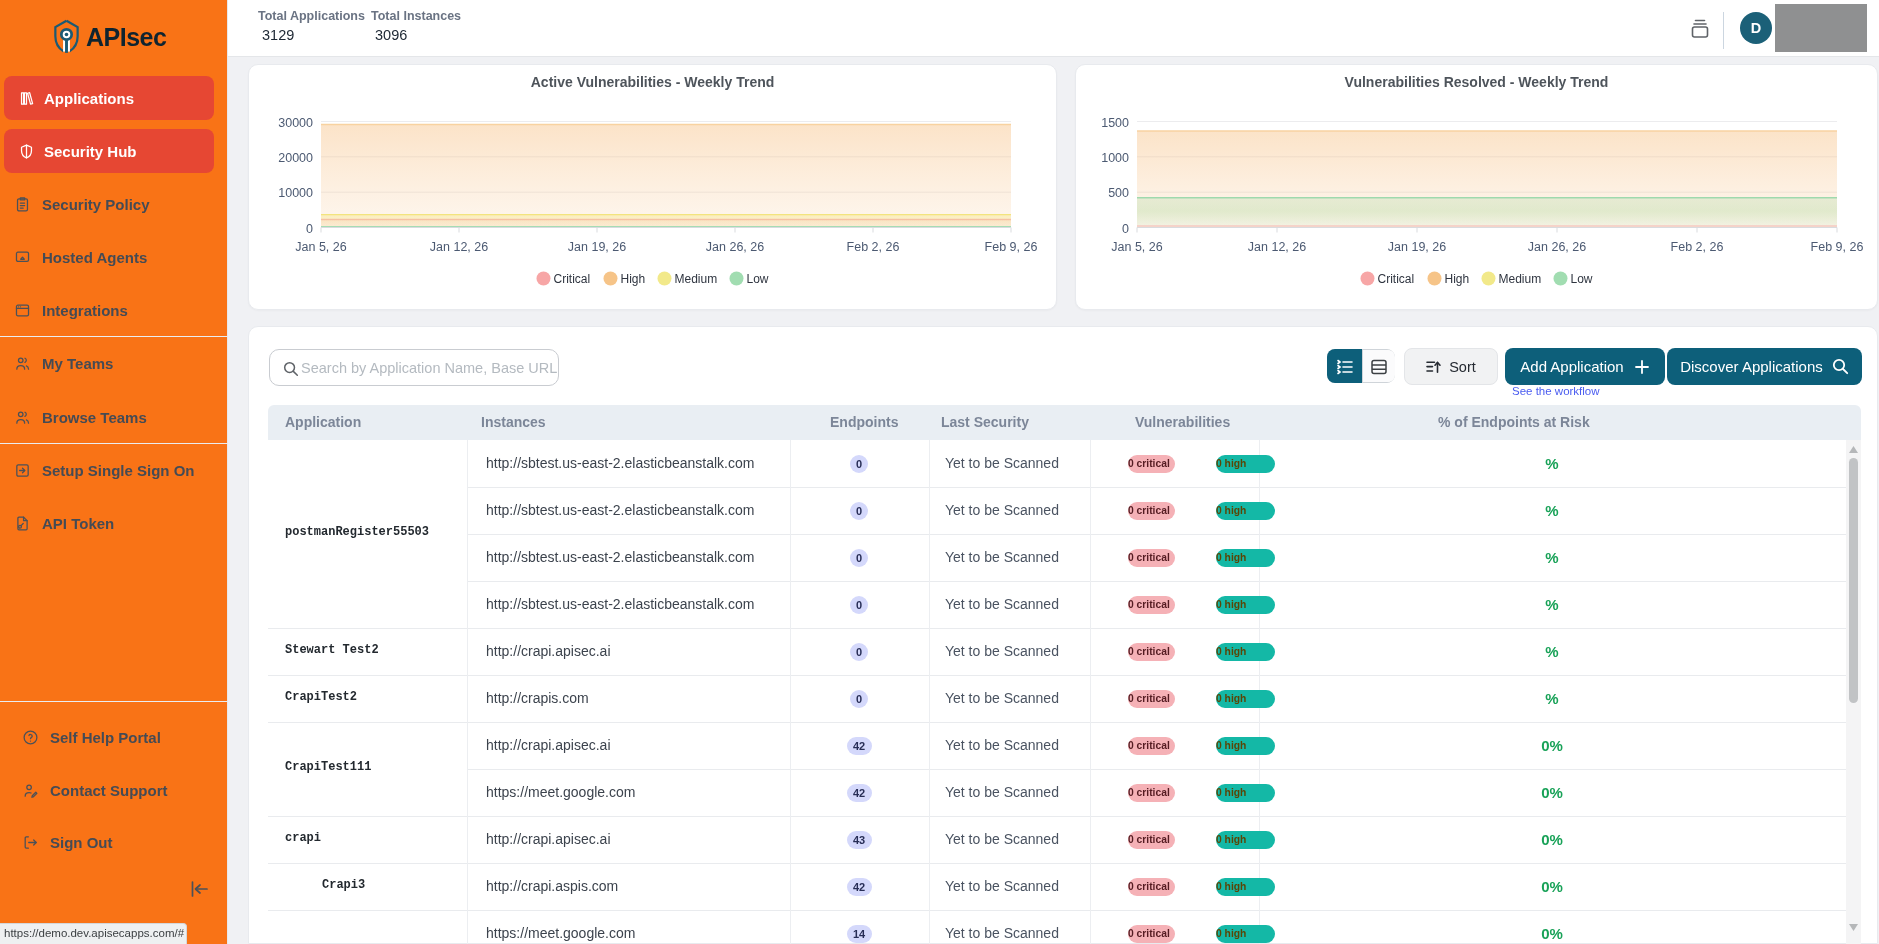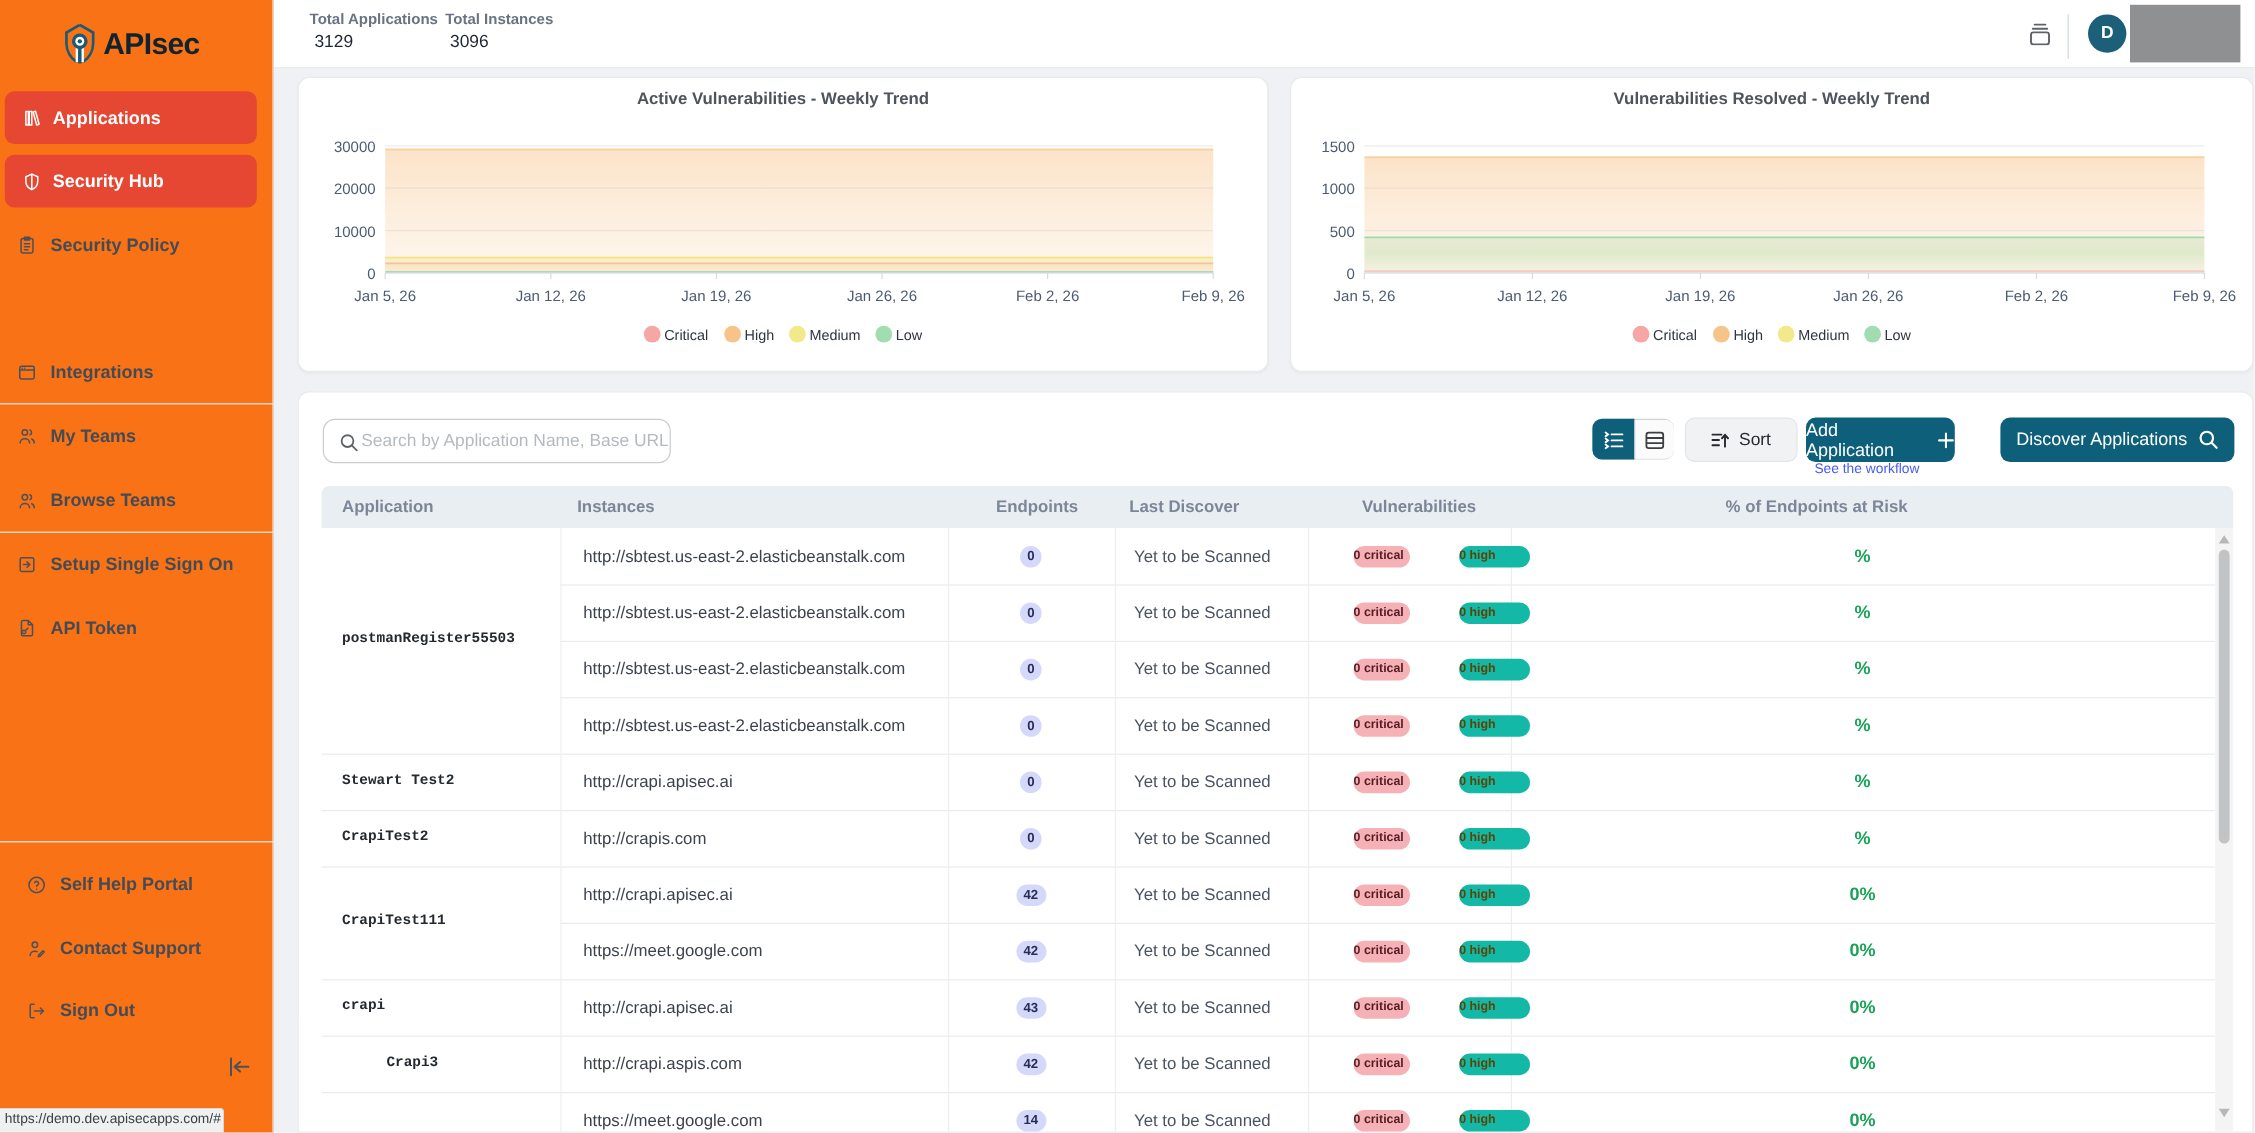--- a/index.html
+++ b/index.html
@@ -27,21 +27,21 @@
 #card2 { left:1075px; width:803px; }
 .ctitle { position:absolute; top:9px; width:100%; text-align:center; font-size:14px; font-weight:bold; color:#4e545b; }
 #panel { left:248px; top:326px; width:1630px; height:618px; background:#fff; border:1px solid #e8eaee; border-radius:10px 10px 0 0; }
 #searchbox { left:269px; top:349px; width:290px; height:37px; background:#fff; border:1px solid #c9ccd1; border-radius:10px; z-index:6; }
 #searchph { position:absolute; left:31px; top:10px; font-size:14.5px; color:#b4bac0; white-space:nowrap; }
 #toggle { left:1327px; top:349px; width:68px; height:34px; border:1px solid #cfd4d9; border-radius:8px; background:#fff; z-index:6; }
 #toggle .half1 { position:absolute; left:-1px; top:-1px; width:35px; height:34px; background:#0d5f7a; border-radius:8px 0 0 8px; }
 #toggle .half2 { position:absolute; left:34px; top:0; width:33px; height:32px; background:#fbfbfc; border-left:1px solid #cfd4d9; border-radius:0 7px 7px 0; }
 #sortbtn { left:1404px; top:348px; width:94px; height:37px; background:#f1f2f3; border:1px solid #e3e5e8; border-radius:8px; display:flex; align-items:center; justify-content:center; z-index:6; color:#252a31; font-size:14.5px; }
 .tealbtn { position:absolute; top:348px; height:37px; background:#0d5f7a; border-radius:8px; color:#fff; display:flex; align-items:center; justify-content:center; font-size:15px; z-index:6; }
-#addbtn { left:1505px; width:124px; }
+#addbtn { left:1505px; width:160px; }
 #discbtn { left:1667px; width:195px; }
 #workflow { left:1512px; top:385px; font-size:11.5px; color:#4a5cf0; z-index:6; }
 #thead { left:268px; top:405px; width:1593px; height:35px; background:#e9eef3; border-radius:6px 6px 0 0; z-index:6; }
 .th { position:absolute; top:0; height:35px; line-height:35px; font-size:14px; font-weight:bold; color:#7c8698; }
 .vline { position:absolute; top:440px; width:1px; background:#eceef1; z-index:6; }
 .hline { position:absolute; height:1px; background:#e9ebee; z-index:6; }
 .appname { position:absolute; font-size:12px; font-weight:bold; color:#23292f; z-index:7;font-family:Liberation Mono, monospace; }
 .url { position:absolute; left:486px; font-size:14px; color:#3c434d; z-index:7; }
 .scanned { position:absolute; left:945px; font-size:14px; color:#4a5361; z-index:7; }
 .ep { position:absolute; background:#d4d8fb; color:#272d56; font-size:11px; font-weight:bold; border-radius:9px; text-align:center; z-index:7; }
@@ -229,21 +229,21 @@
   <div class="tealbtn" id="discbtn">Discover Applications<svg width="17" height="17" viewBox="0 0 17 17" fill="none" stroke="#fff" stroke-width="1.8" stroke-linecap="round" style="margin-left:9px;">
         <circle cx="7" cy="7" r="5.2"></circle>
         <path d="m11 11 4.2 4.2"></path>
       </svg></div>
   <div class="abs" id="workflow">See the workflow</div>
 
   <div class="abs" id="thead">
     <div class="th" style="left:17px;">Application</div>
     <div class="th" style="left:213px;">Instances</div>
     <div class="th" style="left:562px;">Endpoints</div>
-    <div class="th" style="left:673px;">Last Discover</div>
+    <div class="th" style="left:673px;">Last Security</div>
     <div class="th" style="left:867px;">Vulnerabilities</div>
     <div class="th" style="left:1170px;">% of Endpoints at Risk</div>
   </div>
 
   <div class="hline" style="left:467px;top:487px;width:1379px;"></div>
   <div class="hline" style="left:467px;top:534px;width:1379px;"></div>
   <div class="hline" style="left:467px;top:581px;width:1379px;"></div>
   <div class="hline" style="left:467px;top:769px;width:1379px;"></div>
   <div class="hline" style="left:268px;top:628px;width:1578px;"></div>
   <div class="hline" style="left:268px;top:675px;width:1578px;"></div>
@@ -366,20 +366,27 @@
         <span class="ntext">Security Hub</span>
       </div>
     <div class="navitem" style="top:182px;">
         <svg class="nicon" viewBox="0 0 24 24" fill="none" stroke="currentColor" stroke-width="1.8" stroke-linecap="round" stroke-linejoin="round">
           <rect x="5" y="4" width="14" height="17" rx="2"></rect>
           <path d="M9 2.5h6v3H9z"></path>
           <path d="M9 10h6M9 13.5h6M9 17h4"></path>
         </svg>
         <span class="ntext">Security Policy</span>
       </div>
+    <div class="navitem" style="top:235px;">
+        <svg class="nicon" viewBox="0 0 24 24" fill="none" stroke="currentColor" stroke-width="1.8" stroke-linecap="round" stroke-linejoin="round">
+          <rect x="3.5" y="4.5" width="17" height="13" rx="2"></rect>
+          <path d="m9.5 14.5 2.5-3 2.5 3z"></path>
+        </svg>
+        <span class="ntext">Hosted Agents</span>
+      </div>
     <div class="navitem" style="top:288px;">
         <svg class="nicon" viewBox="0 0 24 24" fill="none" stroke="currentColor" stroke-width="1.8" stroke-linecap="round" stroke-linejoin="round">
           <rect x="3.5" y="4.5" width="17" height="15" rx="2"></rect>
           <path d="M3.5 9h17"></path>
           <path d="M6.5 6.8h.01M9.2 6.8h.01"></path>
         </svg>
         <span class="ntext">Integrations</span>
       </div>
     <div class="navitem" style="top:341px;">
         <svg class="nicon" viewBox="0 0 24 24" fill="none" stroke="currentColor" stroke-width="1.8" stroke-linecap="round" stroke-linejoin="round">

